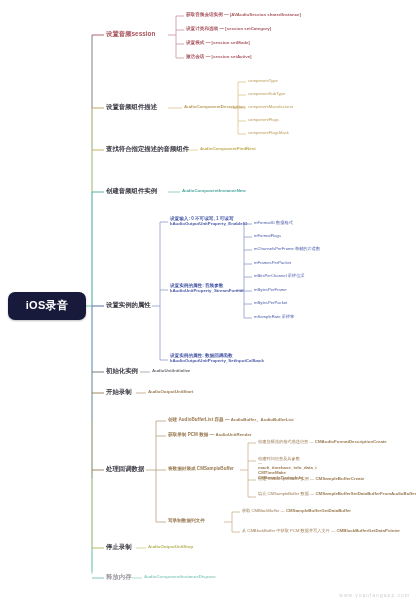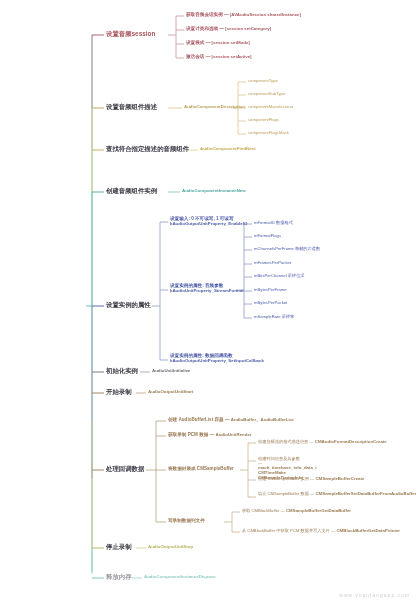--- a/index.html
+++ b/index.html
@@ -150,20 +150,23 @@
 
     <path d="M224 522 L232 522" stroke="#c9b392" stroke-width="0.8" fill="none"></path>
     <path d="M232 512 L232 532" stroke="#c9b392" stroke-width="0.8" fill="none"></path>
     <path d="M232 512 L240 512" stroke="#c9b392" stroke-width="0.8" fill="none"></path>
     <path d="M232 532 L240 532" stroke="#c9b392" stroke-width="0.8" fill="none"></path>
 
     <path d="M136 548 L146 548" stroke="#cfcb8a" stroke-width="0.8" fill="none"></path>
     <path d="M132 578 L142 578" stroke="#9fd6c9" stroke-width="0.8" fill="none"></path>
   </svg>
 
+  <div id="root" class="node">
+    <span>iOS录音</span>
+  </div>
 
   <div class="node l1 c-red" style="left:106px;top:31px;">
     <span>设置音频session</span>
   </div>
   <div class="node l2 c-red" style="left:186px;top:13px;">
     <span>获取音频会话实例</span>
     <span class="c-red"> — </span>
     <span class="code c-red">[AVAudioSession sharedInstance]</span>
   </div>
   <div class="node l2 c-red" style="left:186px;top:27px;">

